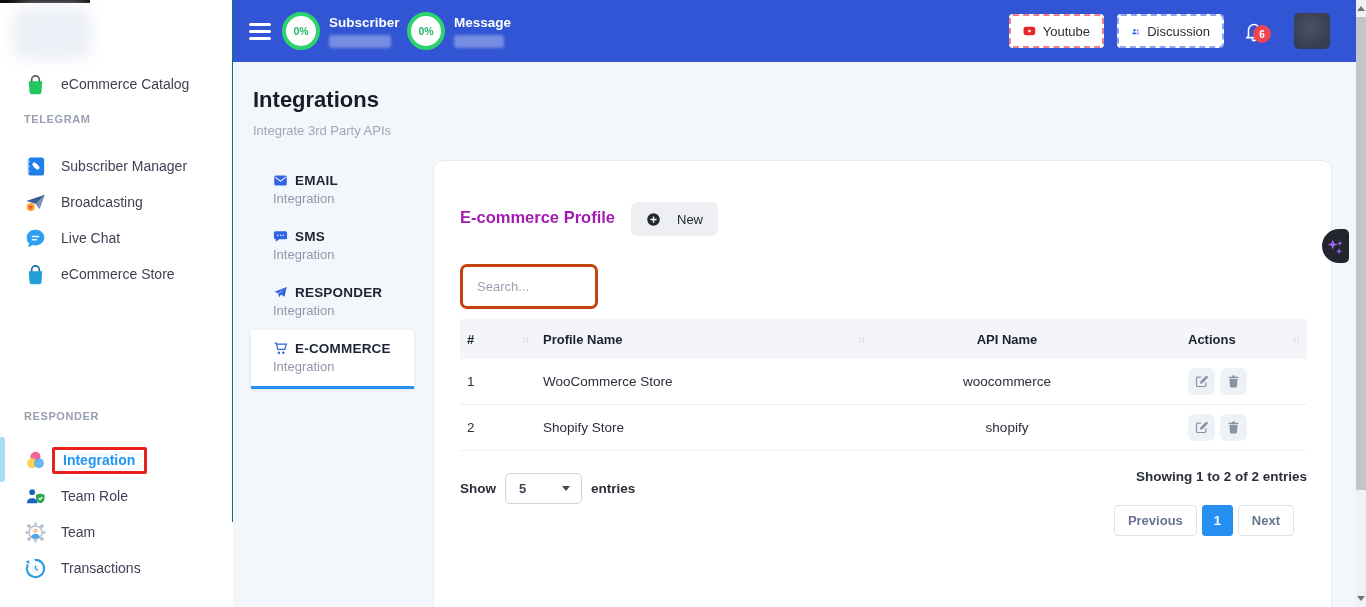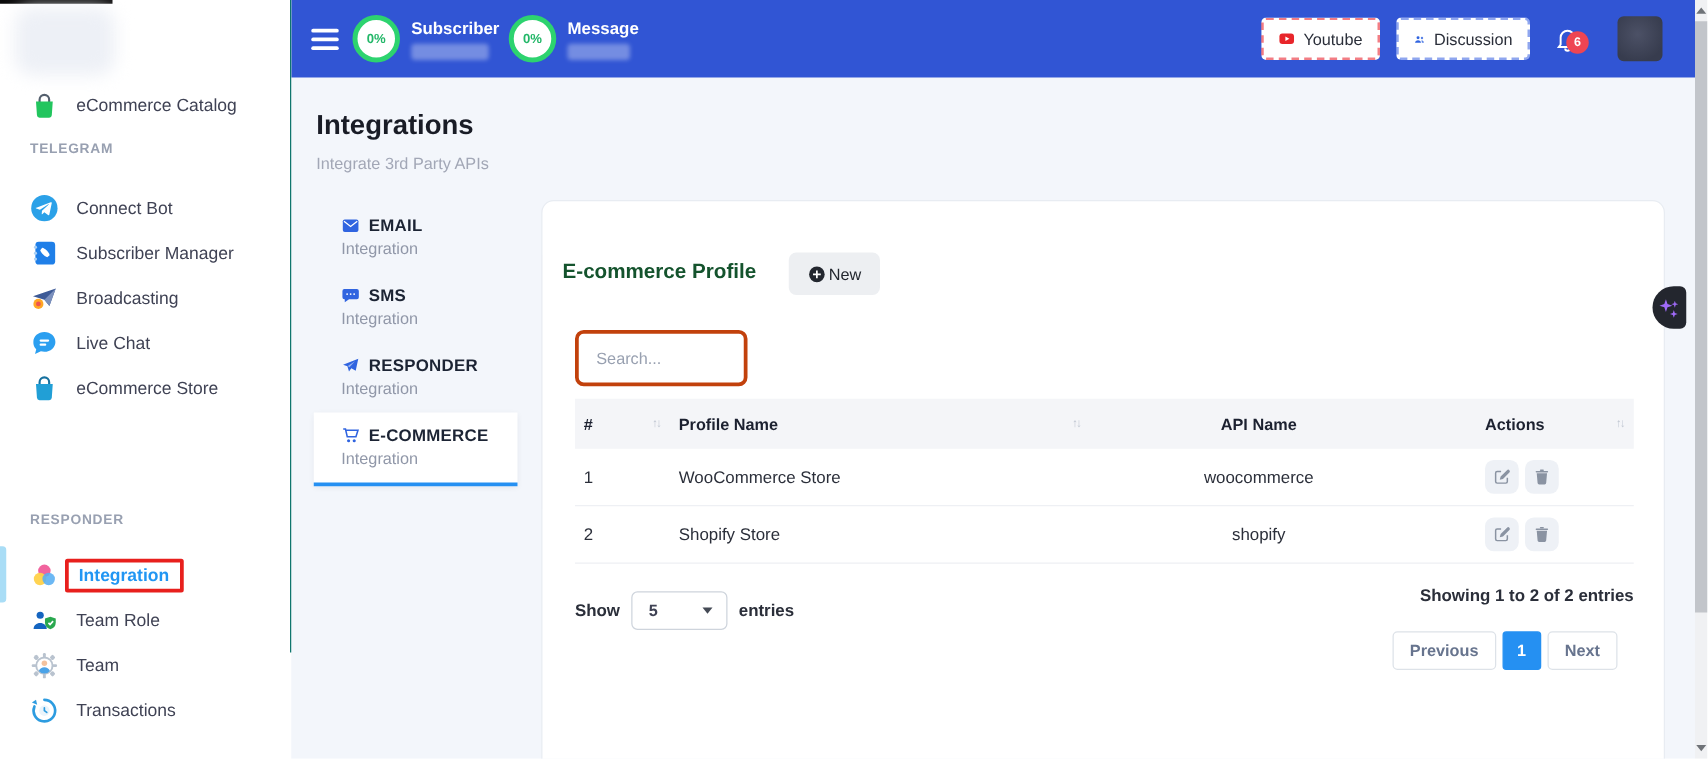--- a/index.html
+++ b/index.html
@@ -48,22 +48,22 @@
   .page-sub { position:absolute; left:20px; top:61px; font-size:13px; color:#a2a7b6; }
 
   .subnav { position:absolute; left:18px; top:100px; width:163px; }
   .subnav-item { padding:11px 0 11px 22px; cursor:pointer; height:56px; }
   .subnav-item.active { background:#fff; border-bottom:3px solid #2590f2; box-shadow:0 1px 5px rgba(20,30,60,.07); height:59px; }
   .subnav-title { display:flex; align-items:center; gap:7px; font-size:13.5px; font-weight:700; color:#1c2434; letter-spacing:.2px; }
   .subnav-title svg { width:15px; height:15px; }
   .subnav-sub { margin-top:3px; font-size:13px; color:#9097a8; }
 
   .card { position:absolute; left:200px; top:98px; width:899px; height:480px; background:#fff; border:1px solid #e8ecf2; border-radius:10px; }
-  .panel-heading { position:absolute; left:16px; top:47px; font-size:16.5px; font-weight:700; color:#14532d; }
-  .new-btn { position:absolute; left:197px; top:41px; height:34px; padding:0 15px; background:#edeff2; border-radius:6px; display:flex; align-items:center; gap:2px; font-size:13px; color:#23272f; cursor:pointer; }
+  .panel-heading { position:absolute; left:26px; top:47px; font-size:16.5px; font-weight:700; color:#a21caf; }
+  .new-btn { position:absolute; left:197px; top:41px; height:34px; padding:0 15px; background:#edeff2; border-radius:6px; display:flex; align-items:center; gap:16px; font-size:13px; color:#23272f; cursor:pointer; }
   .new-btn svg { width:15px; height:15px; }
   .search-input { position:absolute; left:26px; top:103px; width:138px; height:45px; border:3px solid #c2410c; border-radius:7px; padding:0 14px; font-size:13px; color:#3f4254; outline:none; background:#fff; }
   .search-input::placeholder { color:#98a0b0; }
 
   .tbl { position:absolute; left:26px; top:158px; width:847px; }
   .tbl-header, .tbl-row { display:grid; grid-template-columns:76px 336px 270px 165px; align-items:center; }
   .tbl-header { height:40px; background:#f4f5f8; font-size:13px; font-weight:700; color:#1c2130; }
   .tbl-row { height:46px; font-size:13.5px; color:#2b2f3a; border-bottom:1px solid #eef0f4; }
   .th, .td { position:relative; padding-left:7px; }
   .th.center, .td.center { text-align:center; padding-left:0; }
@@ -107,29 +107,20 @@
               <path d="M5 8.5h14l-.8 11.6a2.2 2.2 0 0 1-2.2 2H8a2.2 2.2 0 0 1-2.2-2z" fill="#22c55e"></path>
             </svg>
         </span>
         <span class="s-label">eCommerce Catalog</span>
       </div>
     </div>
 
     <div class="section-label tl-label">TELEGRAM</div>
 
     <div class="group-telegram">
-      <div class="side-item">
-        <span class="icon24">
-          <svg viewBox="0 0 24 24">
-              <circle cx="12" cy="12" r="11" fill="#2ba1e8"></circle>
-              <path d="M5.3 11.7l12-4.6c.6-.23 1.05.2.85.9l-2 9.3c-.15.62-.55.77-1.1.45l-3.1-2.3-1.5 1.45c-.2.2-.38.3-.7.3l.25-3.1 5.7-5.1c.25-.22-.06-.34-.38-.14l-7.05 4.4-3-.97c-.65-.2-.65-.66.03-.59z" fill="#fff"></path>
-            </svg>
-        </span>
-        <span class="s-label">Connect Bot</span>
-      </div>
       <div class="side-item">
         <span class="icon24">
           <svg viewBox="0 0 24 24">
               <rect x="4.5" y="2.5" width="16.5" height="19" rx="2.8" fill="#1f7fe8"></rect>
               <circle cx="4.6" cy="7" r="1.3" fill="#a9d0f6"></circle>
               <circle cx="4.6" cy="12" r="1.3" fill="#a9d0f6"></circle>
               <circle cx="4.6" cy="17" r="1.3" fill="#a9d0f6"></circle>
               <path d="M10.2 7.6c2.2.2 6 4 6.2 6.2l-2 1.7c-2.6-1.1-4.8-3.3-5.9-5.9z" fill="#fff"></path>
             </svg>
         </span>

